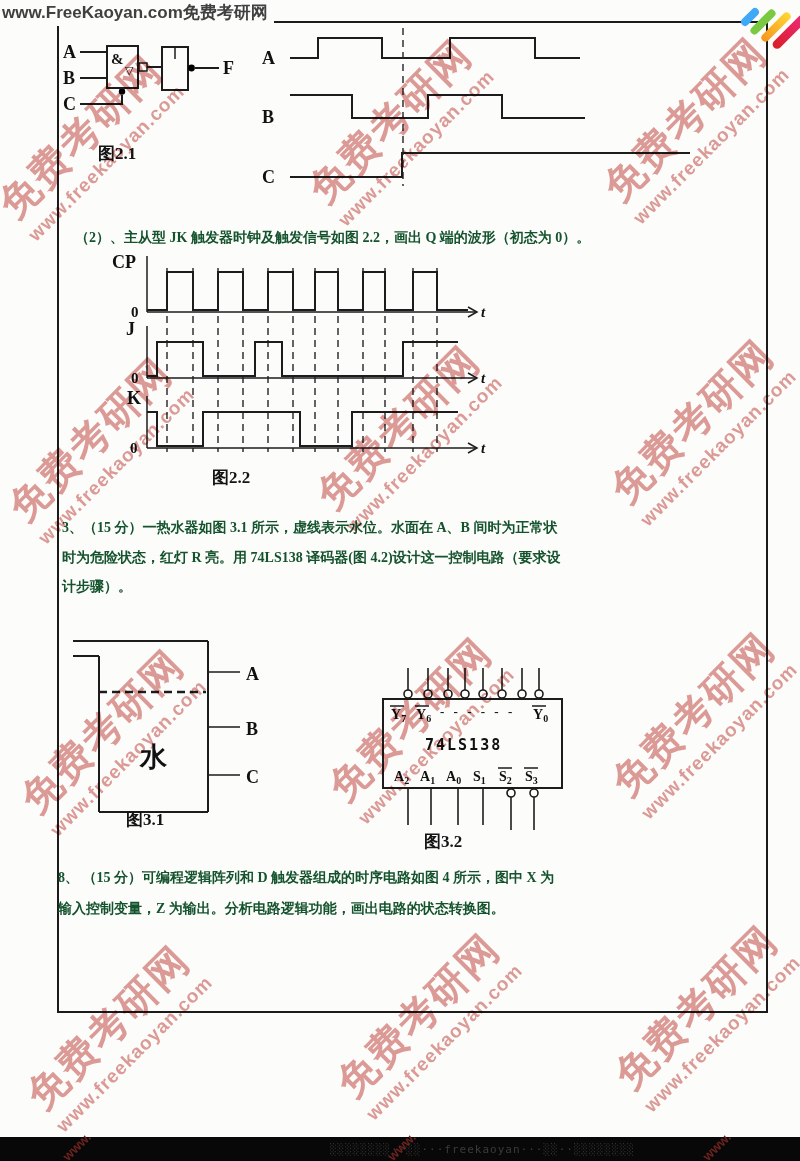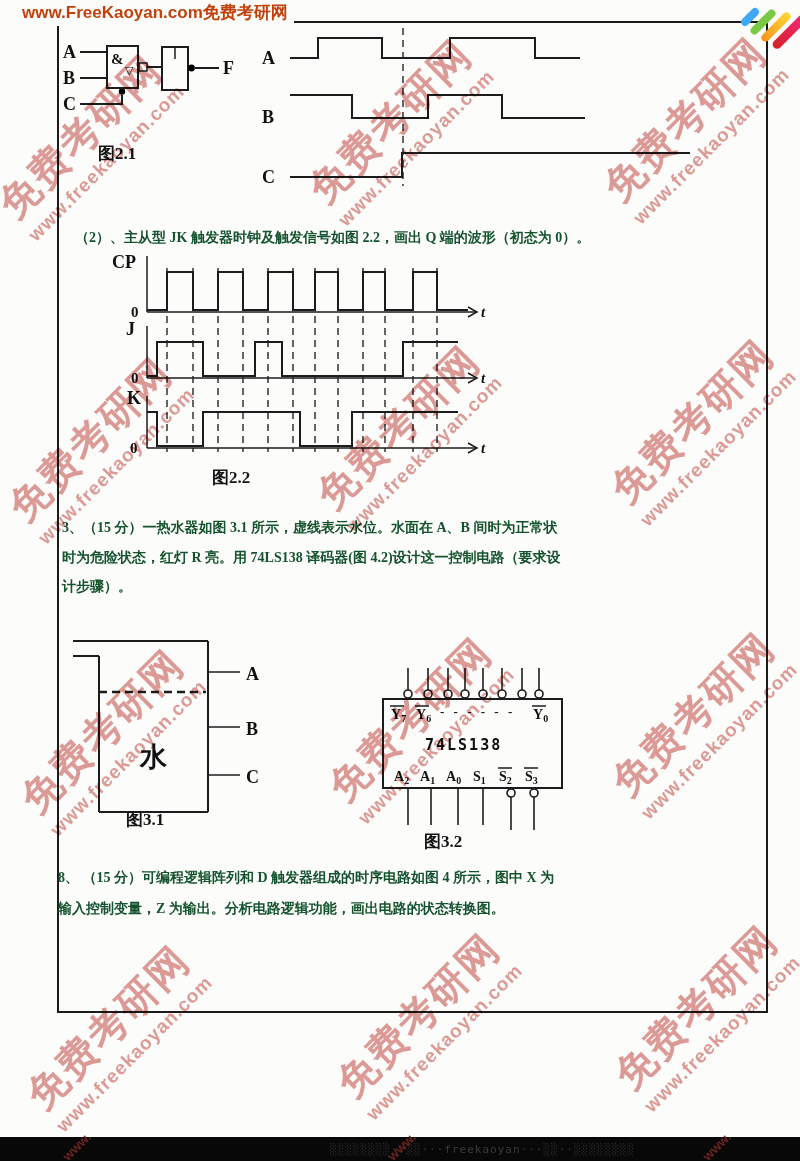--- a/index.html
+++ b/index.html
@@ -1,21 +1,21 @@
 <!DOCTYPE html>
 <html><head>
 <meta charset="utf-8">
 <style>
   html,body{margin:0;padding:0;background:#ffffff;}
   #page{position:relative;width:800px;height:1161px;background:#fcfcfa;overflow:hidden;
         font-family:"Liberation Serif","DejaVu Serif",serif;color:#161616;}
   .abs{position:absolute;}
   
   #site-header{left:2px;top:1px;font-family:"Liberation Sans","DejaVu Sans",sans-serif;
-      font-weight:700;font-size:17px;color:#c2410c;background:#fcfcfa;padding-right:6px;z-index:3;margin-left:20px;}
+      font-weight:700;font-size:17px;color:#404040;background:#fcfcfa;padding-right:6px;z-index:3;}
   .logo-bar{position:absolute;border-radius:5px;transform:rotate(45deg);}
   
   .frame-line{background:#1b1b1b;z-index:1;}
   
   .scan-text{font-weight:700;font-size:14px;line-height:29.5px;color:#14532d;z-index:2;}
   .caption{font-weight:700;font-size:17px;color:#141414;z-index:2;}
   
   svg{position:absolute;z-index:2;overflow:visible;}
   svg line,svg polyline,svg rect,svg path{stroke:#1c1c1c;fill:none;stroke-width:2;}
   svg .thin{stroke-width:1.5;}

